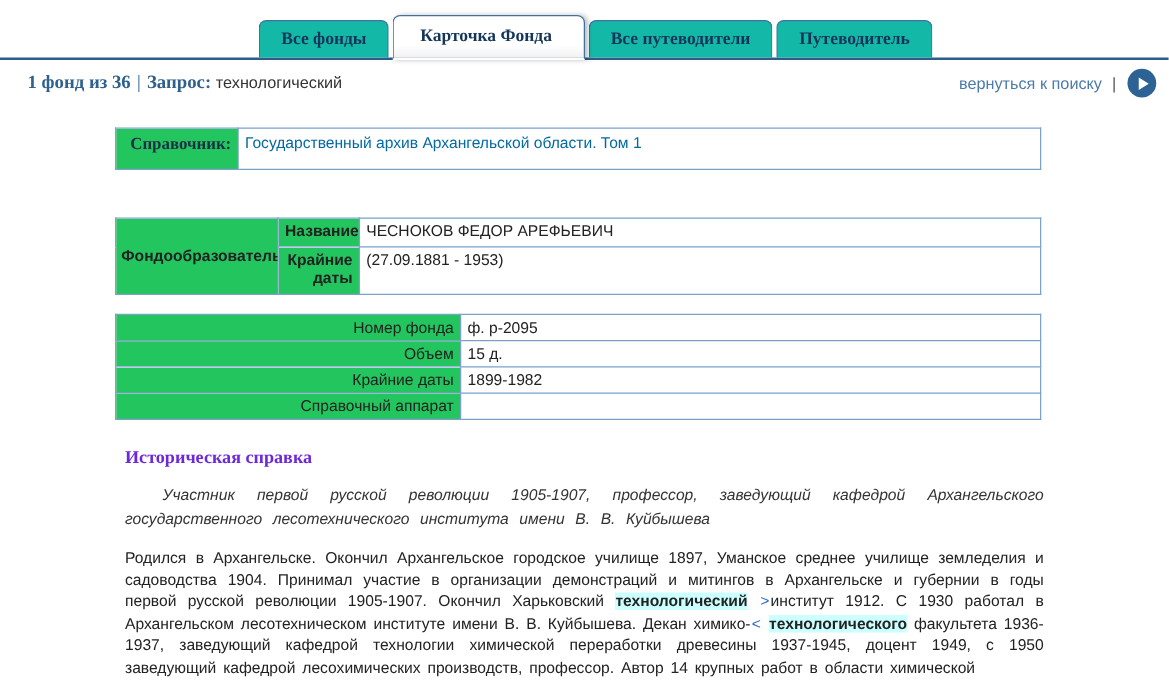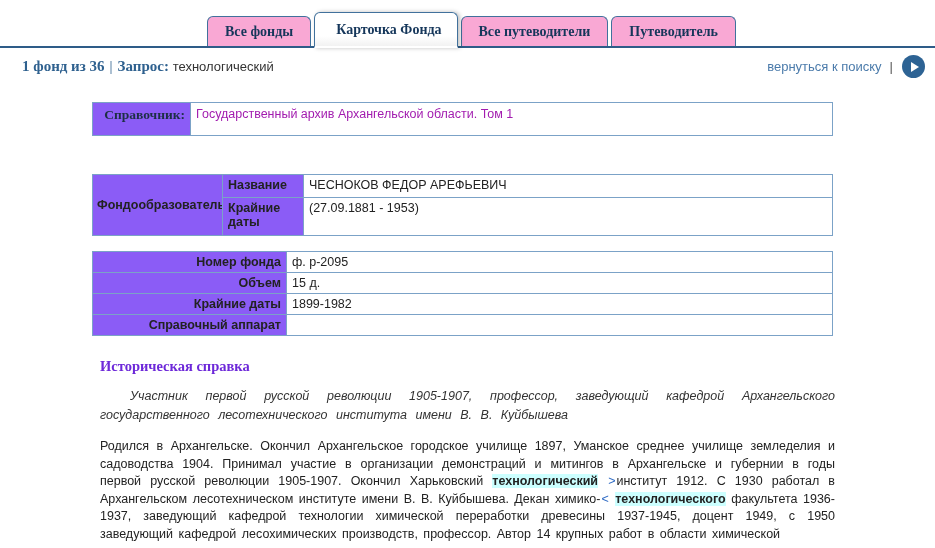--- a/index.html
+++ b/index.html
@@ -11,36 +11,36 @@
   }
 
   
   .tabbar {
     display: flex; align-items: flex-end;
     padding: 12px 0 0 207px;
     border-bottom: 2px solid #2e5c88;
   }
   .tab {
     display: inline-block;
-    background: #f9a8d4;
+    background: #14b8a6;
     border: 1px solid #41719c;
     border-bottom: none;
     border-radius: 6px 6px 0 0;
     font-family: "Liberation Serif", serif;
     font-weight: bold; font-size: 14px;
     color: #15365a;
     padding: 7px 17px 6px 17px;
     margin-right: 3px;
     cursor: pointer;
     white-space: nowrap;
   }
   .tab.active {
     background: linear-gradient(#ffffff 70%, #f2f2f2);
     margin-bottom: -2px;
-    padding: 9px 15px 8px 21px;
+    padding: 9px 25px 8px 21px;
     border-bottom: 2px solid #fff;
     box-shadow: 2px 0 4px rgba(0,0,0,0.25);
     position: relative; z-index: 2;
   }
 
   
   .statusbar {
     display: flex; justify-content: space-between; align-items: center;
     padding: 7px 10px 7px 22px;
   }
@@ -61,45 +61,45 @@
     border-top: 5px solid transparent;
     border-bottom: 5px solid transparent;
     border-left: 8px solid #fff;
   }
 
   
   .content { margin-left: 92px; width: 741px; }
   table { border-collapse: collapse; width: 741px; table-layout: fixed; }
   table, td { border: 1px solid #7ba2c7; }
   td { padding: 2px 5px; font-size: 12.5px; color: #222; overflow: hidden; }
-  .lbl { background: #8b5cf6; }
+  .lbl { background: #22c55e; }
 
   .ref-table { margin-top: 17px; }
   .ref-table .lbl {
     width: 98px; text-align: right;
     font-family: "Liberation Serif", serif; font-weight: bold; font-size: 13.5px; color: #1c2f45;
   }
   .ref-table tr.r1 { height: 33px; }
   .ref-table tr.r1 td { vertical-align: top; padding-top: 4px; }
   .ref-table tr.r2 { height: 30px; }
   .ref-table tr.r2 td { vertical-align: middle; }
-  .ref-link { color: #a21caf; text-decoration: none; cursor: pointer; }
+  .ref-link { color: #0369a1; text-decoration: none; cursor: pointer; }
   .chapter-cell { padding-left: 34px; }
   .bullet { color: #000; font-size: 10px; margin-right: 7px; vertical-align: 1px; }
 
   .creator-table { margin-top: 38px; }
   .creator-table .group { width: 130px; font-weight: bold; vertical-align: middle; padding-left: 4px; }
-  .creator-table .lbl2 { width: 81px; font-weight: bold; text-align: left; vertical-align: top; padding-top: 3px; }
+  .creator-table .lbl2 { width: 65px; font-weight: bold; text-align: right; vertical-align: top; padding-top: 3px; }
   .creator-table tr.c1 { height: 23px; }
   .creator-table tr.c2 { height: 38px; }
   .creator-table .val { vertical-align: top; padding-top: 3px; }
 
   .fund-table { margin-top: 15px; }
   .fund-table tr { height: 21px; }
-  .fund-table .lbl { width: 194px; font-weight: bold; text-align: right; }
+  .fund-table .lbl { width: 276px; font-weight: normal; text-align: right; }
 
   
   .history-heading {
     margin: 22px 0 0 8px;
     font-family: "Liberation Serif", serif; font-weight: bold;
     font-size: 14.5px; color: #6d28d9;
   }
   .lead-paragraph {
     margin: 12px 0 0 8px; width: 735px;
     font-style: italic; font-size: 12.5px; line-height: 19px; color: #333;

